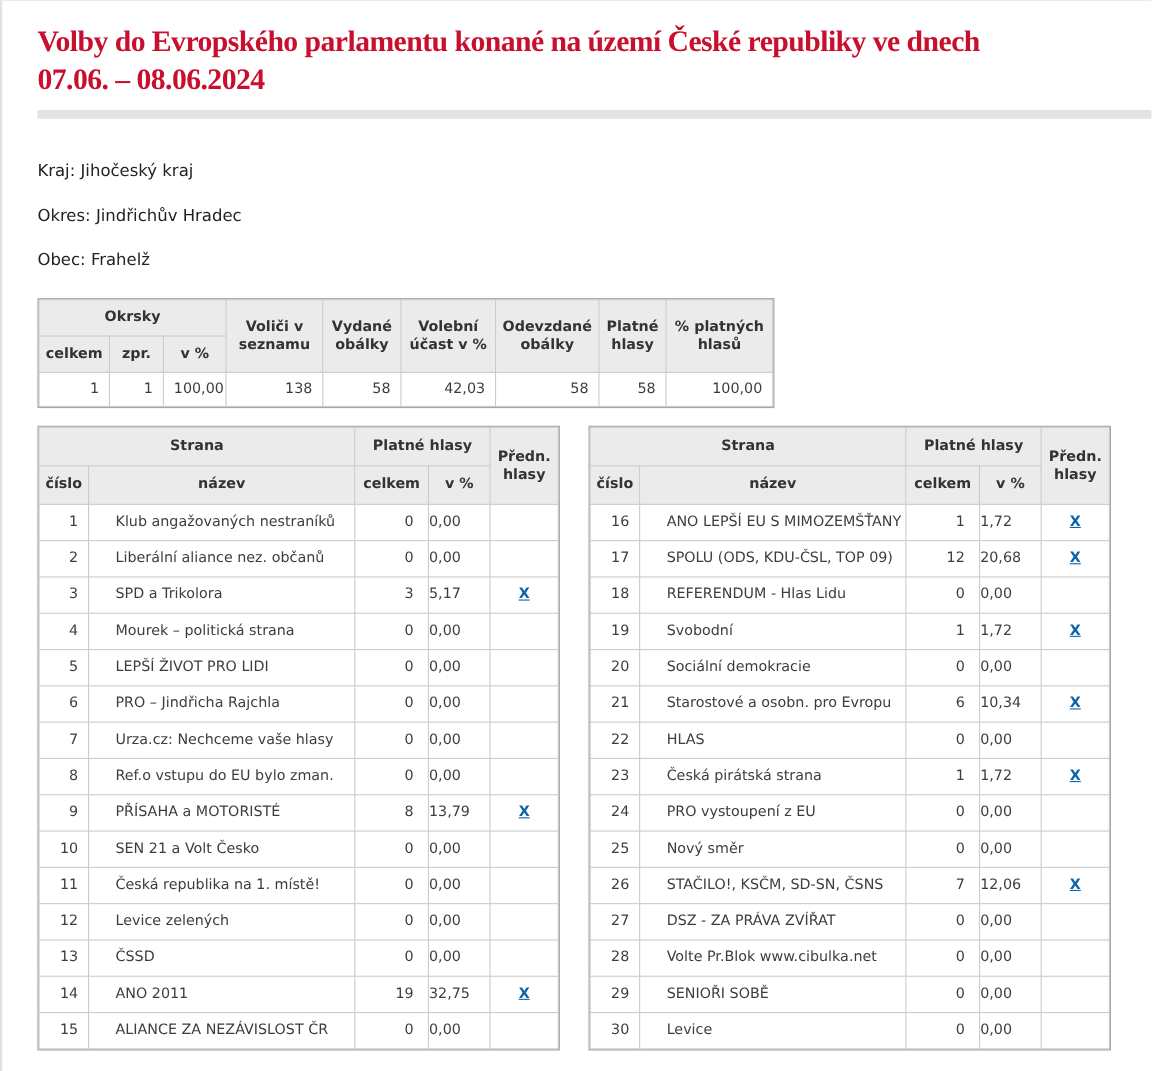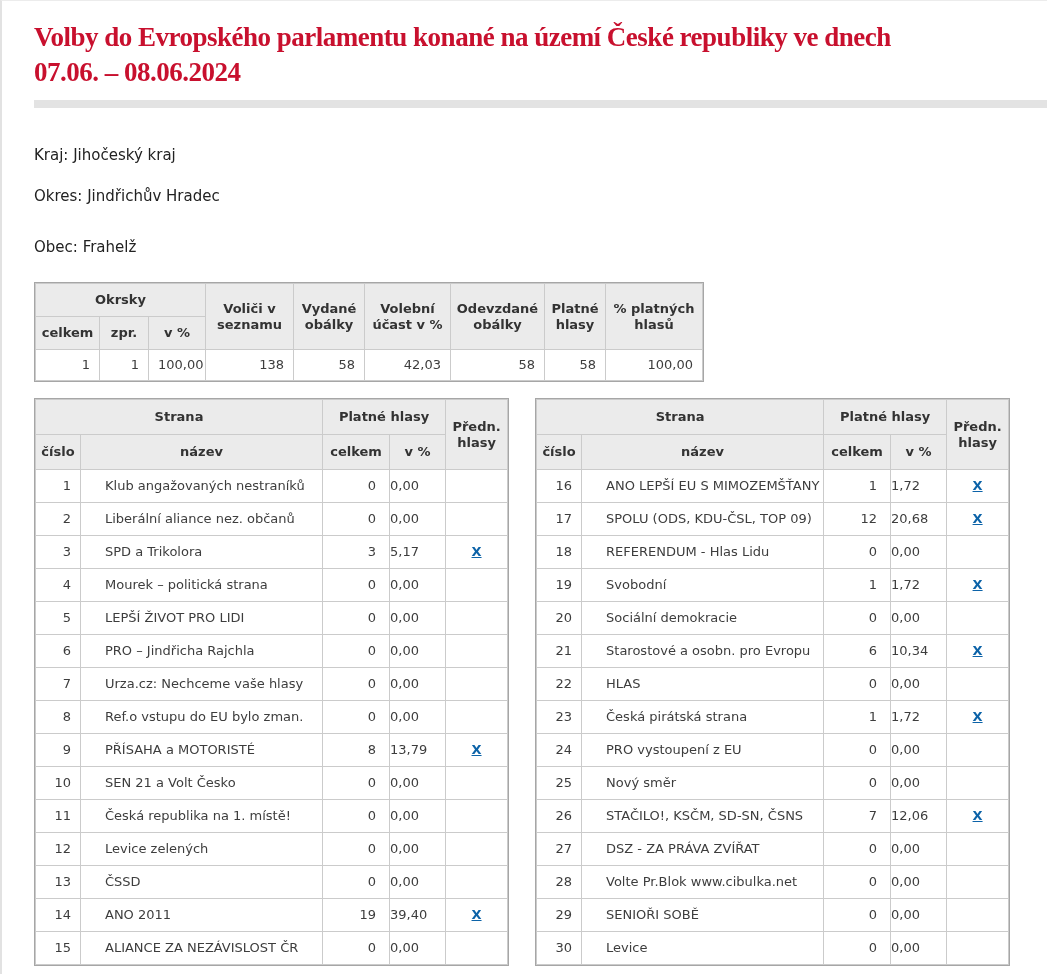--- a/index.html
+++ b/index.html
@@ -40,21 +40,21 @@
     color: #262626;
   }
   .geo p {
     margin: 0 0 0 32px;
     font-size: 15px;
     line-height: 19px;
     color: #222;
   }
   .geo p.kraj  { margin-top: 38px; }
   .geo p.okres { margin-top: 22px; }
-  .geo p.obec  { margin-top: 32px; }
+  .geo p.obec  { margin-top: 21px; }
 
   
   table { border-collapse: collapse; table-layout: fixed; outline: 1px solid #a6a6a6; }
   th, td { border: 1px solid #cbcbcb; box-sizing: border-box; }
   thead th {
     background: #ebebeb;
     font-size: 13px;
     line-height: 16px;
     font-weight: bold;
     color: #333;
@@ -277,21 +277,21 @@
             <td class="name">ČSSD</td>
             <td class="tot">0</td>
             <td class="pct">0,00</td>
             <td class="pref"></td>
           </tr>
 
           <tr>
             <td class="num">14</td>
             <td class="name">ANO 2011</td>
             <td class="tot">19</td>
-            <td class="pct">39,40</td>
+            <td class="pct">32,75</td>
             <td class="pref"><a href="#">X</a></td>
           </tr>
 
           <tr>
             <td class="num">15</td>
             <td class="name">ALIANCE ZA NEZÁVISLOST ČR</td>
             <td class="tot">0</td>
             <td class="pct">0,00</td>
             <td class="pref"></td>
           </tr>

